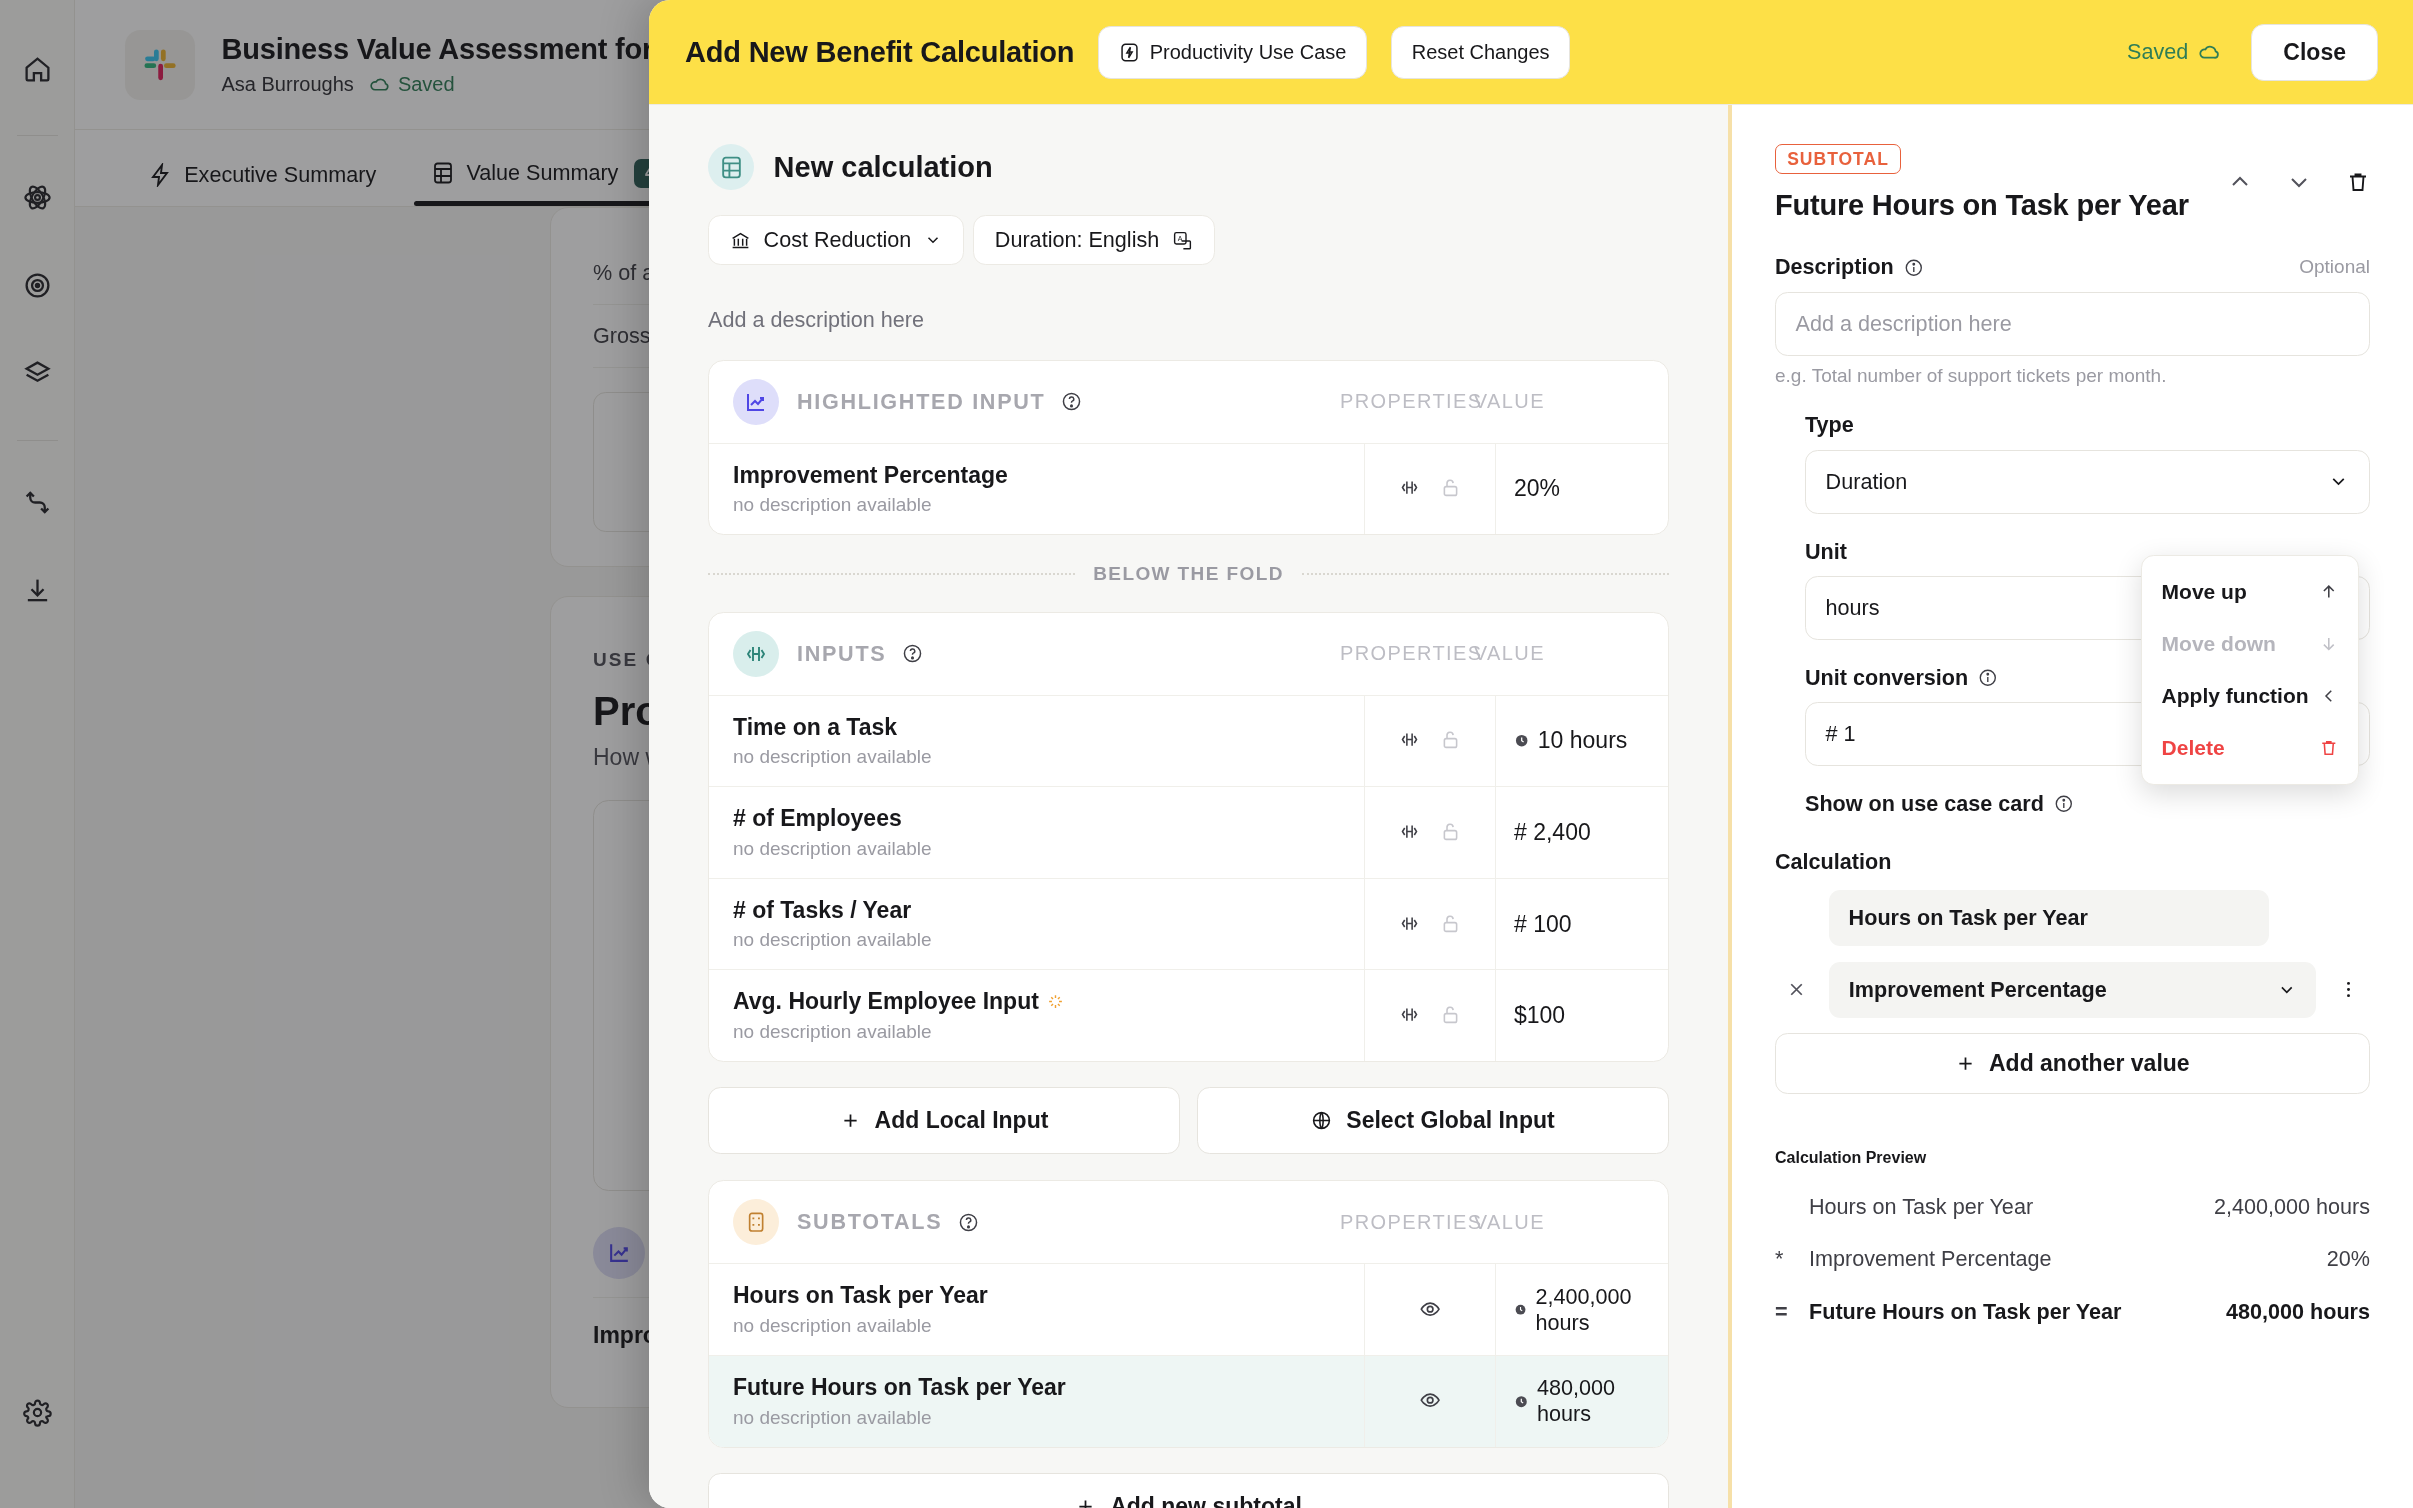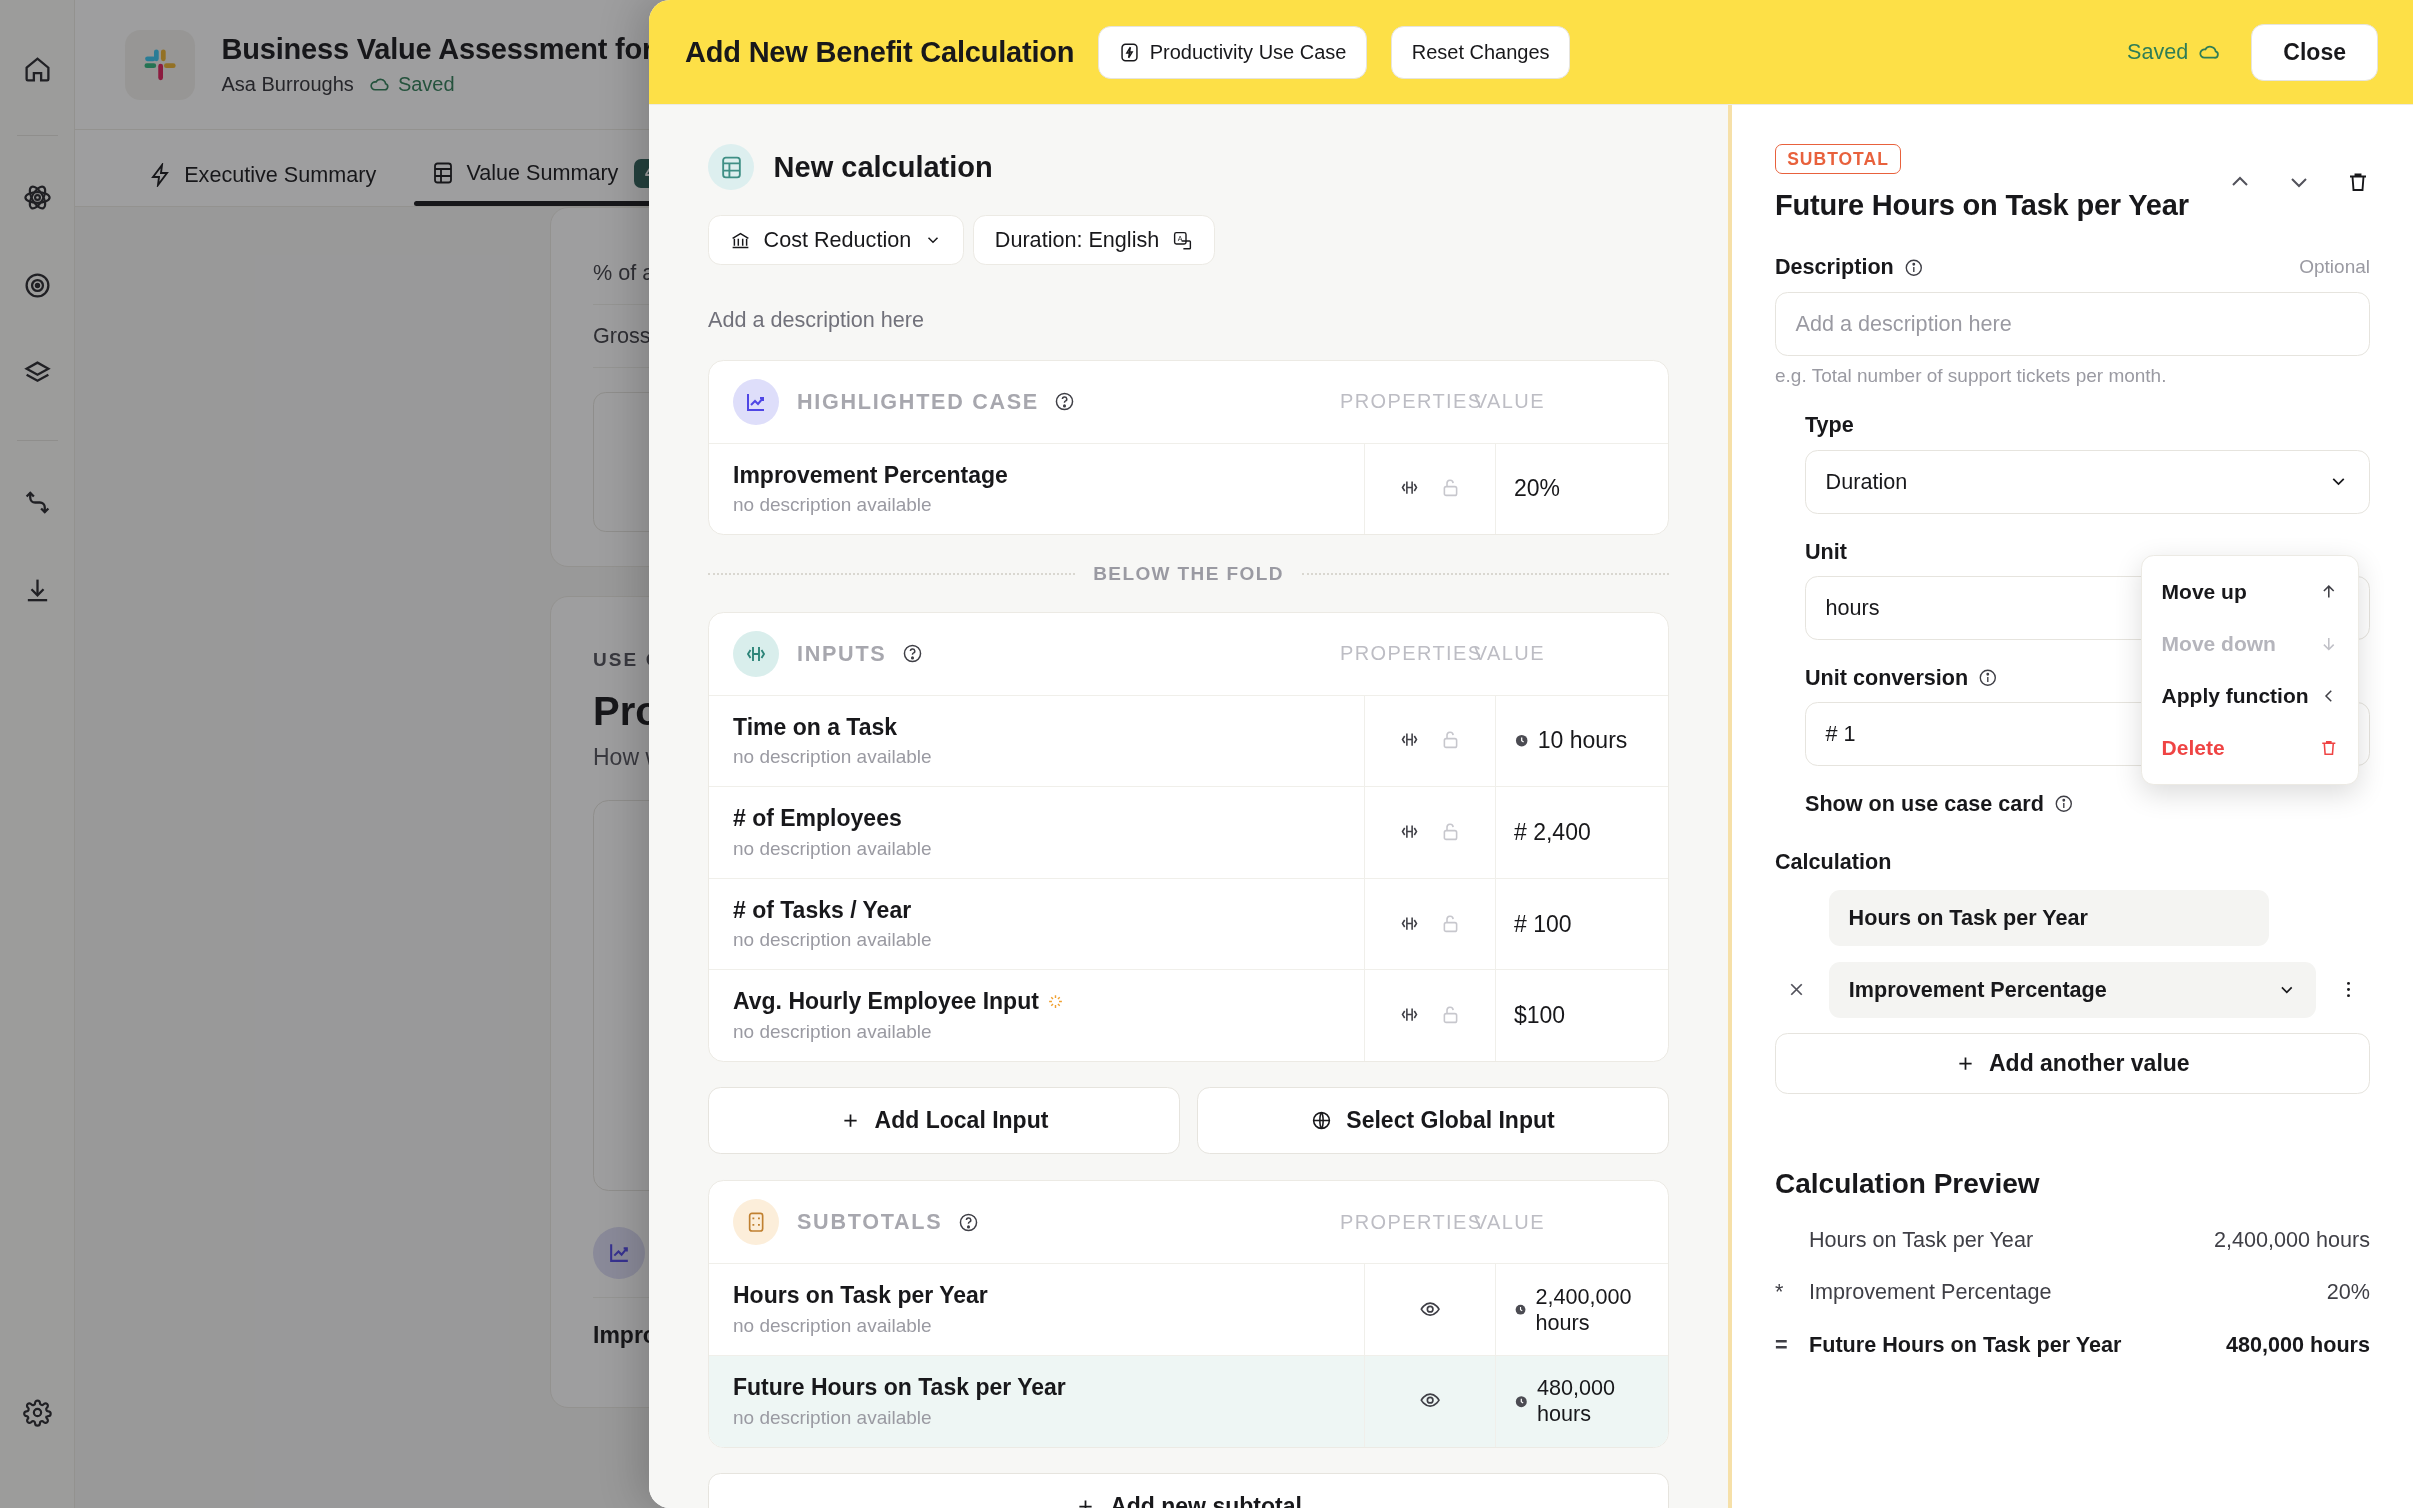--- a/index.html
+++ b/index.html
@@ -183,21 +183,21 @@
   }
   .chip .chev { margin-left: auto; }
   .chip.plain { flex: none; width: 440px; margin-left: 54px; background:#f4f4f2; font-weight:600; }
   .dots { width: 43px; height: 43px; display:flex; align-items:center; justify-content:center; }
   .add-val {
     height: 61px; border: 0.7px solid #e6e4de; border-radius: 12.6px; margin-top: 15.4px;
     display: flex; align-items: center; justify-content: center; gap: 12.6px;
     font-size: 23px; font-weight: 600; color: #18181b;
   }
 
-  .prev-title { font-size: 28px; font-weight: 700; color: #18181b; margin-top: 74px; }
+  .prev-title { font-size: 16px; font-weight: 700; color: #18181b; margin-top: 55px; }
   .prev-row { display: flex; align-items: flex-start; margin-top: 26.5px; font-size: 21.6px; color: #3f3f46; }
   .prev-op { width: 34px; flex: 0 0 34px; font-size: 21.6px; color: #3f3f46; }
   .prev-name { flex: 1; }
   .prev-val { text-align: right; max-width: 230px; }
   .prev-row.total { font-weight: 700; color: #18181b; }
   .prev-row.total .prev-op { font-weight: 700; }
 
   
   .ctx-menu {
     position: absolute; left: 409px; top: 450px; width: 218px;
@@ -408,21 +408,21 @@
 
       <div class="section">
         <div class="sec-head">
           <div class="sec-badge" style="background:#dedefa">
             <svg width="24" height="24" viewBox="0 0 24 24" fill="none" stroke="#4f46e5" stroke-width="2">
                 <path d="M4 4v16h16"></path>
                 <path d="M7 15l4-4 3 3 5-6"></path>
                 <path d="M16 8h3v3"></path>
               </svg>
           </div>
-          <div class="sec-label">HIGHLIGHTED CASE</div>
+          <div class="sec-label">HIGHLIGHTED INPUT</div>
           <span class="qmark">
             <svg width="21" height="21" viewBox="0 0 24 24" fill="none" stroke="#3f3f46" stroke-width="1.7">
                 <circle cx="12" cy="12" r="9.2"></circle>
                 <path d="M9.6 9.2a2.5 2.5 0 1 1 3.3 2.4c-.6.2-.9.7-.9 1.4v.4"></path>
                 <circle cx="12" cy="17" r=".9" fill="#3f3f46"></circle>
               </svg>
           </span>
           <div class="sec-cols">
             <div class="col-props">PROPERTIES</div>
             <div class="col-val">VALUE</div>

